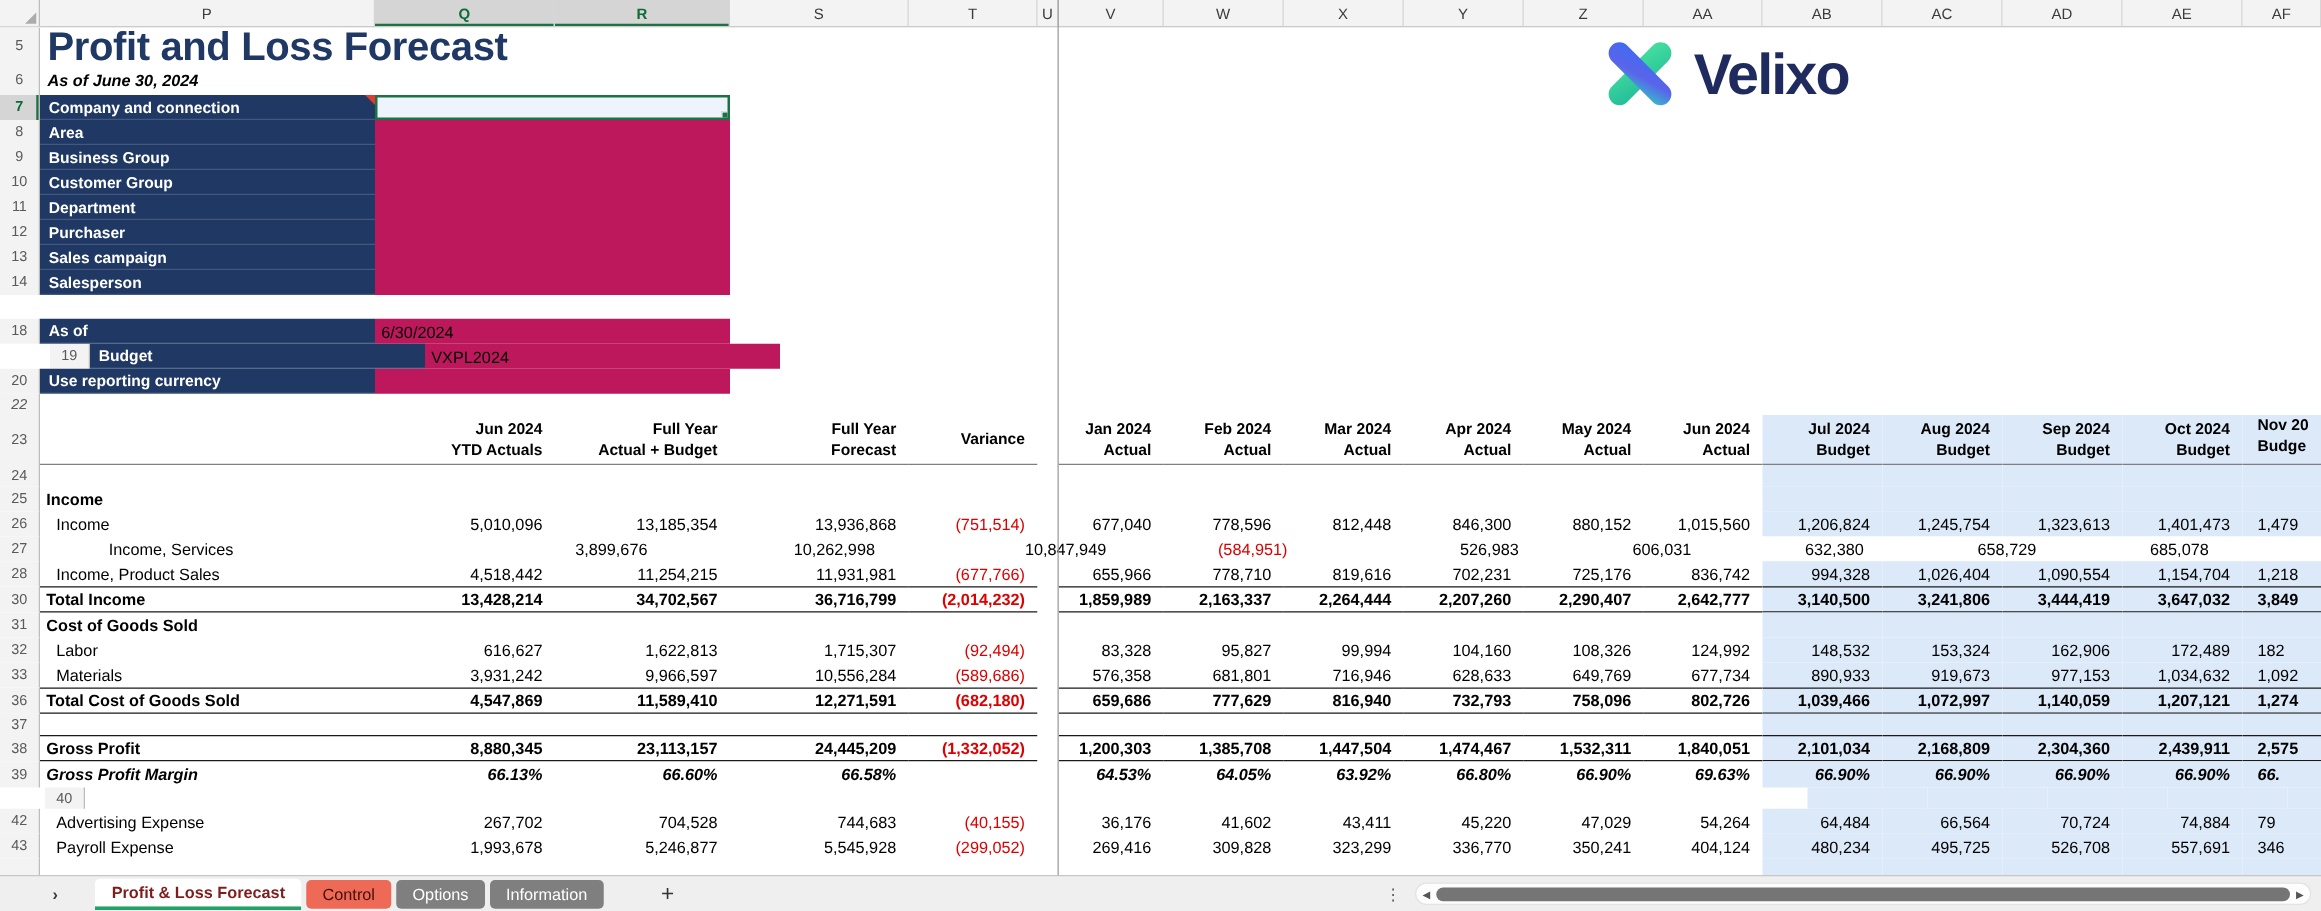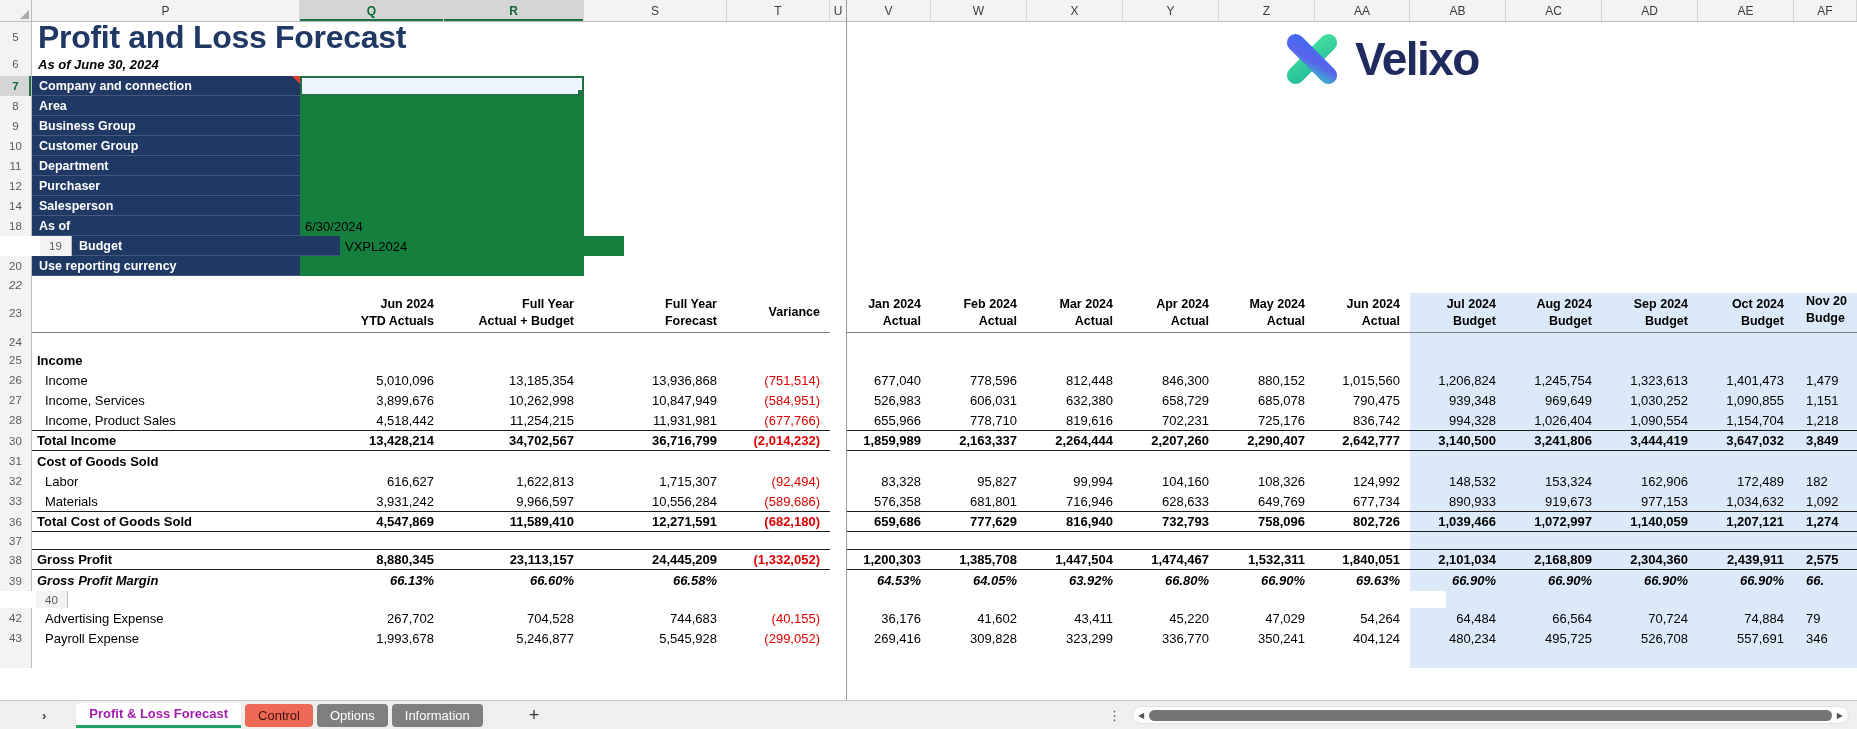--- a/index.html
+++ b/index.html
@@ -22,21 +22,21 @@
        font-size:11.5px;display:flex;align-items:center;justify-content:center;overflow:hidden;}
   .num.nsel{background:#d5d5d5;color:#0d6b38;font-weight:700;box-shadow:inset -2px 0 0 #1e7145;}
   .cell{display:flex;align-items:center;overflow:hidden;white-space:nowrap;box-sizing:border-box;}
   .title{grid-column:2/8;font-size:32px;font-weight:600;color:#1f3864;letter-spacing:-.3px;padding-left:6px;}
   .subtitle{grid-column:2/8;font-size:13px;font-weight:600;font-style:italic;padding-left:6px;}
   
   .flabel{grid-column:2;position:relative;background:#1f3864;color:#fff;font-weight:700;font-size:12.5px;
           padding-left:7px;box-shadow:inset 0 -1px 0 rgba(255,255,255,.16);}
   .flabel .note{position:absolute;top:0;right:0;width:0;height:0;
           border-left:8px solid transparent;border-top:8px solid #e03b2f;}
-  .fval{grid-column:3/5;position:relative;background:#15803d;padding-left:5px;font-size:13px;}
+  .fval{grid-column:3/5;position:relative;background:#be185d;padding-left:5px;font-size:13px;}
   .fval.fsel{border:2px solid #1e7145;background:#eef4fc;z-index:3;}
   .fval .handle{position:absolute;right:-4px;bottom:-4px;width:7px;height:7px;background:#1e7145;border:1px solid #fff;}
   .fval .combo{position:absolute;right:-24px;top:-2px;width:21px;height:21px;background:#f4f4f4;
           border:1px solid #999;display:flex;align-items:center;justify-content:center;
           font-size:8px;color:#444;}
   
   .v{justify-content:flex-end;padding-right:10px;font-size:13px;}
   .lbl{justify-content:flex-start;padding-left:5px;font-size:13px;}
   .ind{padding-left:13px;}
   .b{font-weight:700;}
@@ -55,21 +55,21 @@
   .split{position:absolute;left:846px;top:0;width:1px;height:700px;background:#9b9b9b;z-index:6;}
   
   #logo{position:absolute;left:1283px;top:8px;display:flex;align-items:center;gap:14px;z-index:5;}
   #logo .wordmark{font-size:46px;font-weight:800;color:#1f2a5e;letter-spacing:-1.5px;}
   
   #tabbar{position:absolute;left:0;top:700px;width:1857px;height:29px;background:#f0efef;
           border-top:1px solid #c6c6c6;box-sizing:border-box;display:flex;align-items:center;}
   .tnav{margin-left:42px;color:#3c3c3c;font-size:13px;font-weight:700;}
   #sheet-tabs{display:flex;align-items:center;margin-left:30px;gap:4px;}
   .tab{height:23px;padding:0 13px;display:flex;align-items:center;font-size:13px;border-radius:4px;}
-  .tab.active{background:#fff;color:#a21caf;font-weight:700;border-radius:4px 4px 0 0;
+  .tab.active{background:#fff;color:#7f1d1d;font-weight:700;border-radius:4px 4px 0 0;
           border-bottom:3px solid #21a366;height:22px;}
   .tab.red{background:#ee6a56;color:#40100a;}
   .tab.gray{background:#7f7f7f;color:#fff;}
   .addsheet{margin-left:46px;font-size:18px;color:#333;}
   .kebab{position:absolute;left:1108px;color:#555;font-size:13px;letter-spacing:1px;}
   .hscroll{position:absolute;left:1132px;top:5px;width:717px;height:18px;background:#fdfdfd;
           border:1px solid #e3e3e3;border-radius:10px;display:flex;align-items:center;box-sizing:border-box;}
   .sarrow{color:#555;font-size:8px;padding:0 5px;}
   .thumb{flex:1;height:11px;background:#757575;border-radius:6px;}
 </style>
@@ -135,25 +135,30 @@
           <div class="num">11</div>
           <div class="cell flabel">Department</div>
           <div class="cell fval"></div>
         </div>
         <div class="row" style="height: 20px;">
           <div class="num">12</div>
           <div class="cell flabel">Purchaser</div>
           <div class="cell fval"></div>
         </div>
         <div class="row" style="height: 20px;">
+          <div class="num">13</div>
+          <div class="cell flabel">Sales campaign</div>
+          <div class="cell fval"></div>
+        </div>
+        <div class="row" style="height: 20px;">
           <div class="num">14</div>
           <div class="cell flabel">Salesperson</div>
           <div class="cell fval"></div>
         </div>
-        <div class="row" style="height: 20px;">
+        <div class="row" style="height: 20px; margin-top: 19px;">
           <div class="num">18</div>
           <div class="cell flabel">As of</div>
           <div class="cell fval">6/30/2024</div>
         </div>
         <div class="row" style="height: 20px; padding-left: 40px;">
           <div class="num">19</div>
           <div class="cell flabel">Budget</div>
           <div class="cell fval">VXPL2024</div>
         </div>
         <div class="row" style="height: 20px;">
@@ -298,21 +303,21 @@
           <div class="cell v">812,448</div>
           <div class="cell v">846,300</div>
           <div class="cell v">880,152</div>
           <div class="cell v">1,015,560</div>
           <div class="cell v bu">1,206,824</div>
           <div class="cell v bu">1,245,754</div>
           <div class="cell v bu">1,323,613</div>
           <div class="cell v bu">1,401,473</div>
           <div class="cell v af bu">1,479</div>
         </div>
-        <div class="row" style="height: 20px;">
+        <div class="row" style="height: 20px; gap: 42px;">
           <div class="num">27</div>
           <div class="cell lbl ind">Income, Services</div>
           <div class="cell v">3,899,676</div>
           <div class="cell v">10,262,998</div>
           <div class="cell v">10,847,949</div>
           <div class="cell v neg">(584,951)</div>
           <div class="cell u"></div>
           <div class="cell v">526,983</div>
           <div class="cell v">606,031</div>
           <div class="cell v">632,380</div>

